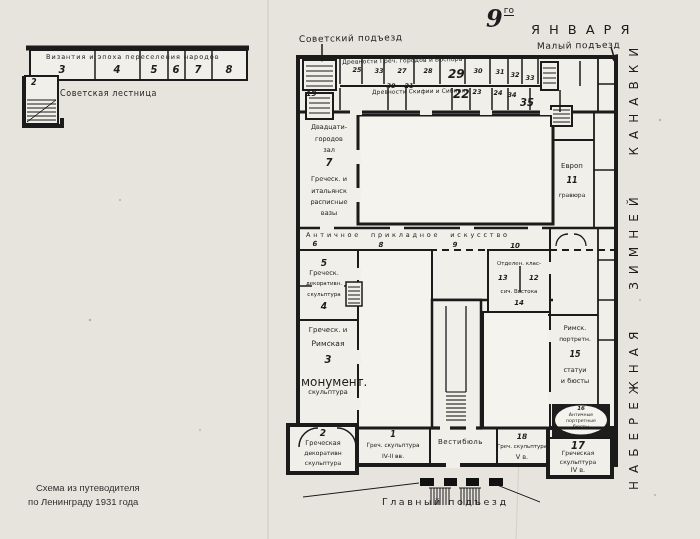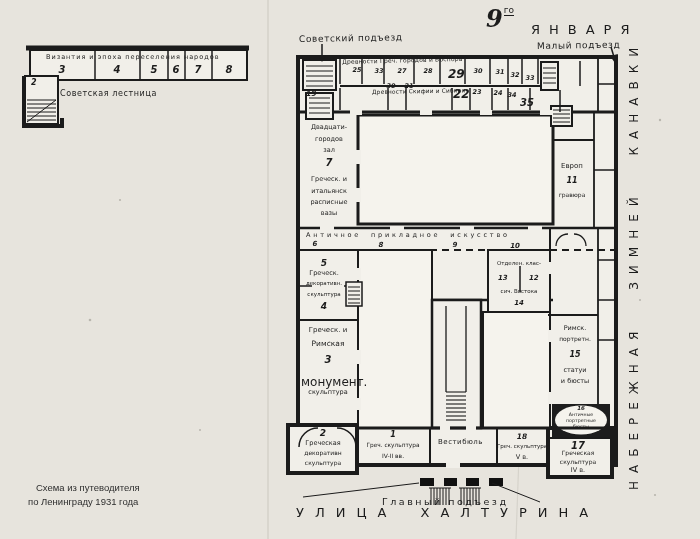--- a/index.html
+++ b/index.html
@@ -249,21 +249,20 @@
     <polygon points="318,55 326,55 322,62" stroke="none"></polygon>
   </g>
   <g stroke="#1b1b1b" fill="#1b1b1b">
     <line x1="611" y1="47" x2="614" y2="57" stroke-width="1.5"></line>
     <polygon points="610,56 618,54 615,63" stroke="none"></polygon>
   </g>
 </svg>
 
 <div class="lbl" style="left:486px;top:6px"><span class="big9">9</span><span class="go">го</span></div>
 <div class="lbl street" style="left:531px;top:23px">ЯНВАРЯ</div>
-<div class="lbl street" style="left:296px;top:506px;letter-spacing:11px;word-spacing:8px">УЛИЦА ХАЛТУРИНА</div>
 <div class="lbl" style="left:628px;top:490px;width:16px">
       <span class="vstreet lbl" style="left:0;top:0">НАБЕРЕЖНАЯ ЗИМНЕЙ КАНАВКИ</span>
     </div>
 
 <div class="lbl hand" style="left:299px;top:35px;font-size:9px;transform:rotate(-1deg)">Советский подъезд</div>
 <div class="lbl hand" style="left:537px;top:42px;font-size:9px;transform:rotate(-1deg)">Малый подъезд</div>
 <div class="lbl hand" style="left:382px;top:497px;font-size:9.5px;letter-spacing:2.5px">Главный подъезд</div>
 
 <div class="lbl tiny" style="left:46px;top:54px;font-size:6.5px;letter-spacing:1px">Византия и эпоха переселения народов</div>
 <div class="lbl num c" style="left:56px;top:65px;width:12px;font-size:10px">3</div>

